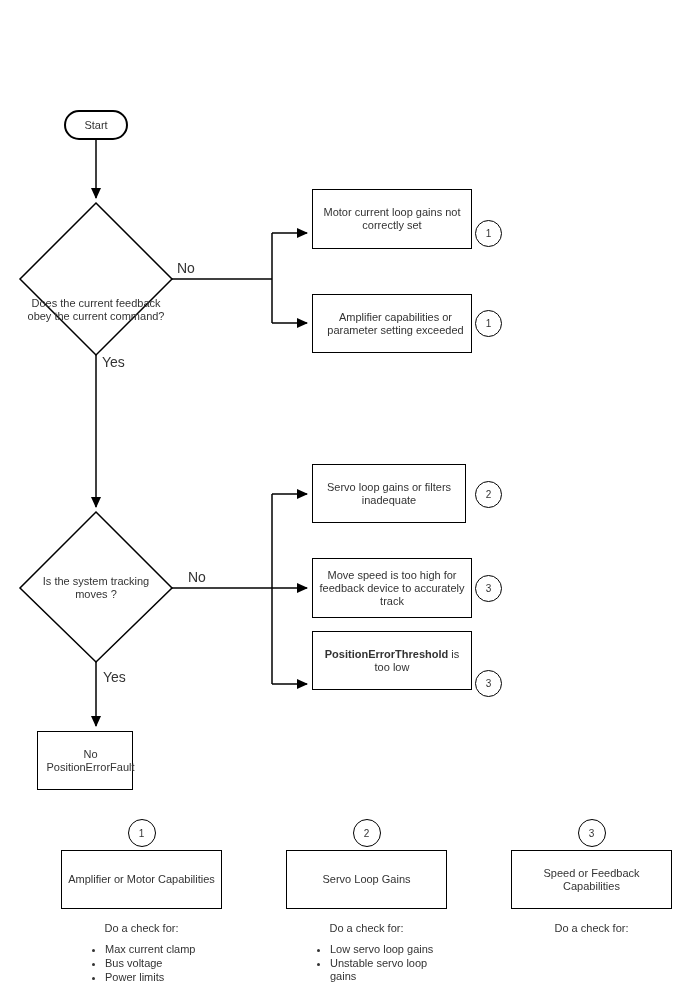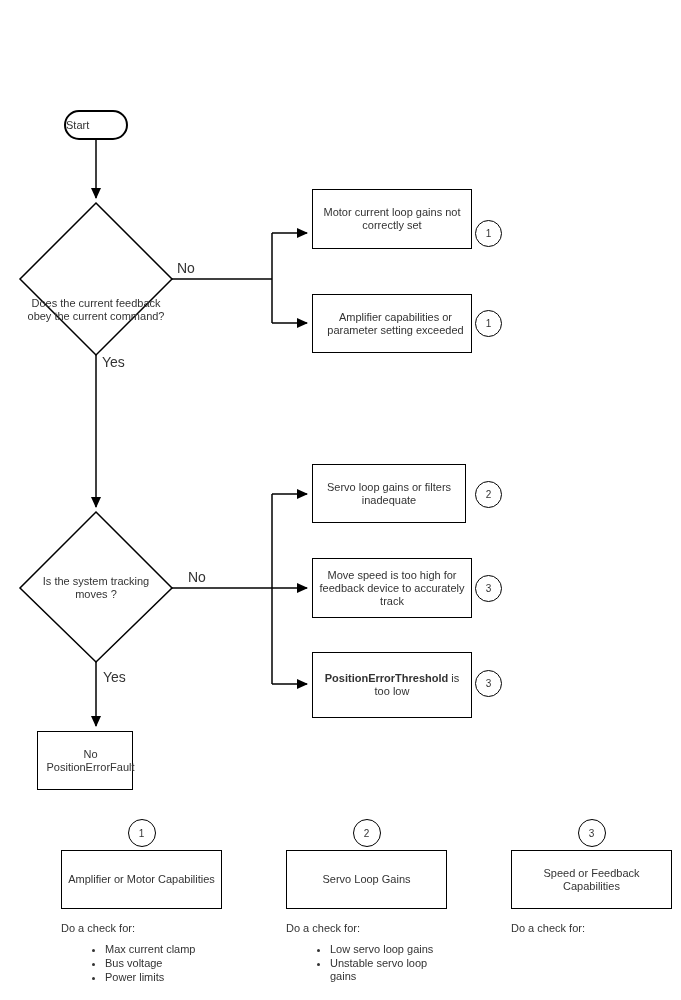--- a/index.html
+++ b/index.html
@@ -18,21 +18,21 @@
     width: 681px; height: 1000px;
   }
   .start-oval {
     position: absolute;
     left: 64px; top: 110px;
     width: 64px; height: 30px;
     box-sizing: border-box;
     border: 2px solid #000000;
     border-radius: 15px;
     background: #ffffff;
-    display: flex; align-items: center; justify-content: flex-start;
+    display: flex; align-items: center; justify-content: center;
     font-size: 11px;
   }
   .diamond-text {
     position: absolute;
     font-size: 11px;
     line-height: 13px;
     text-align: center;
   }
   .node-box {
     position: absolute;
@@ -85,20 +85,21 @@
     background: #ffffff;
     display: flex; align-items: center; justify-content: center;
     text-align: center;
     font-size: 11px;
     line-height: 13px;
     padding: 2px 6px;
   }
   .legend-heading {
     margin-top: 13px;
     font-size: 11px;
+    text-align: center;
   }
   .legend-list {
     margin: 9px 0 0 0;
     padding-left: 44px;
     font-size: 11px;
     line-height: 13px;
   }
   .legend-list li { margin: 0 0 1px 0; }
   .bold-seg { font-weight: bold; }
 </style>
@@ -174,21 +175,21 @@
     <span>2</span>
   </div>
 
   <div class="node-box" style="left:312px; top:558px; width:160px; height:60px;">
     <span>Move speed is too high for feedback device to accurately track</span>
   </div>
   <div class="ref-circle" style="left:475px; top:575px;">
     <span>3</span>
   </div>
 
-  <div class="node-box" style="left:312px; top:652px; width:160px; height:66px;">
+  <div class="node-box" style="left:312px; top:631px; width:160px; height:59px;">
     <span><b class="bold-seg">PositionErrorThreshold</b><span> is too low</span></span>
   </div>
   <div class="ref-circle" style="left:475px; top:670px;">
     <span>3</span>
   </div>
 
   <div class="node-box" style="left:37px; top:731px; width:96px; height:59px;padding-left:16px;">
     <span>No PositionErrorFault</span>
   </div>
 

